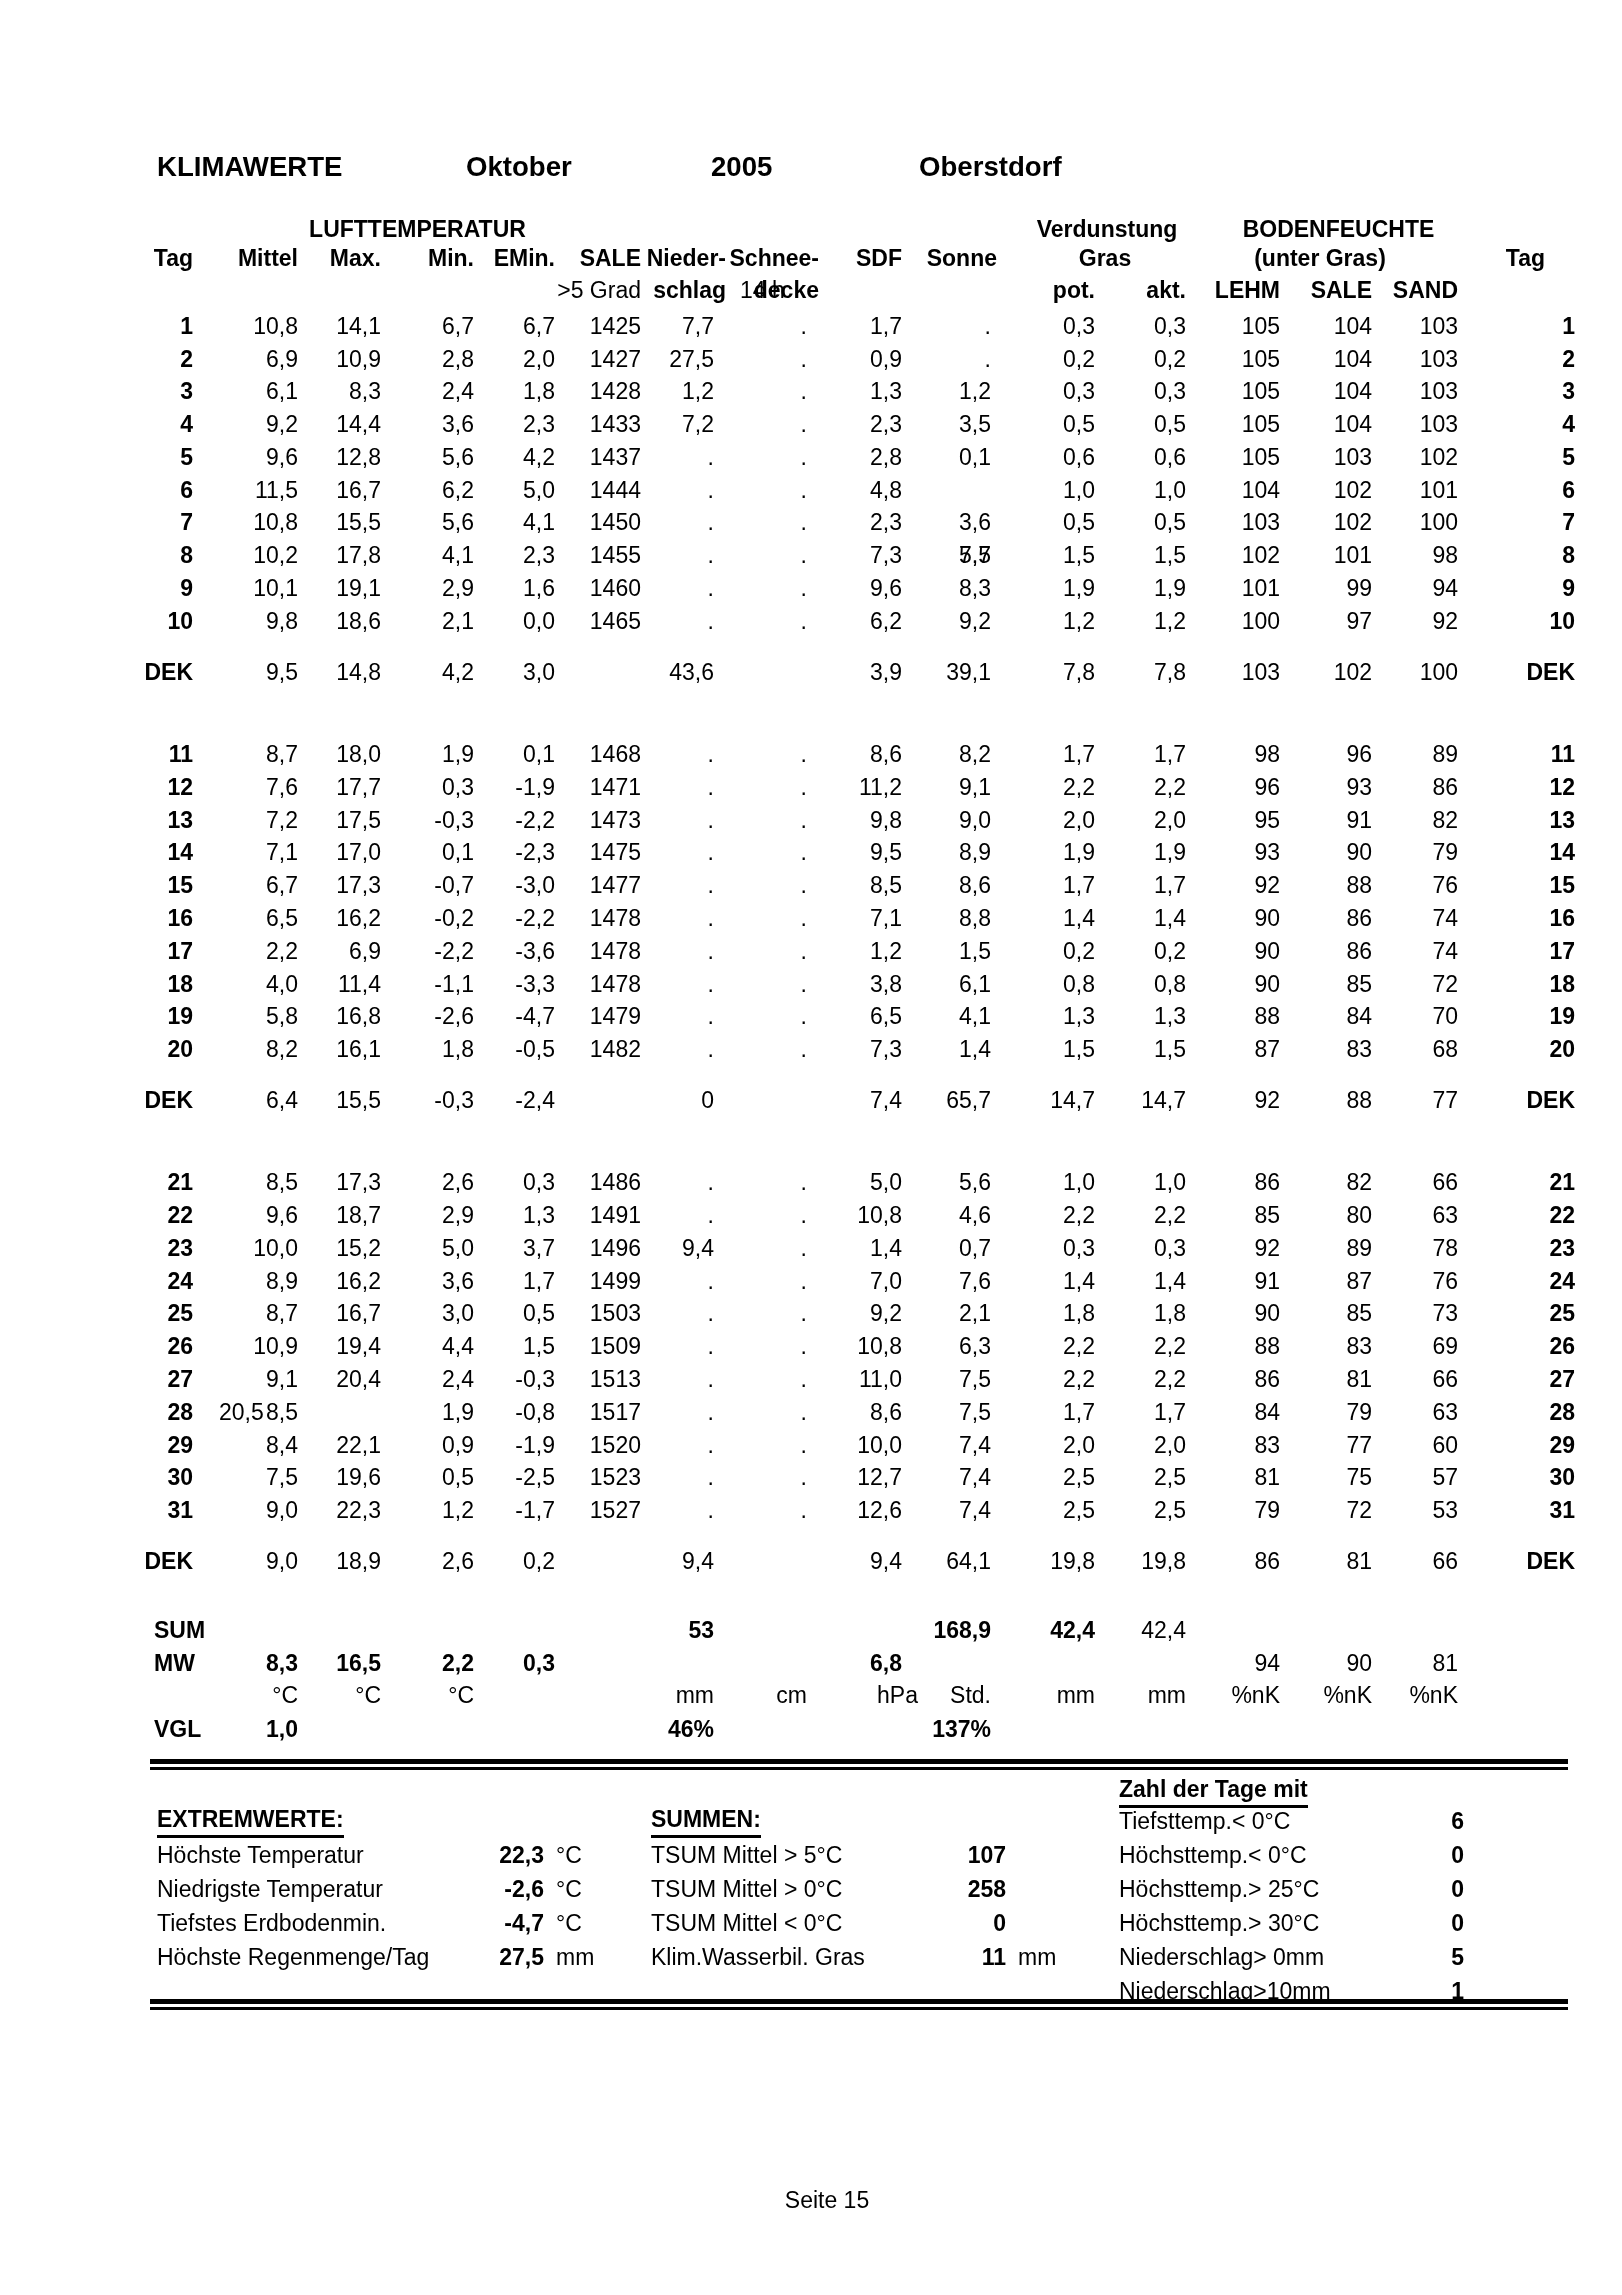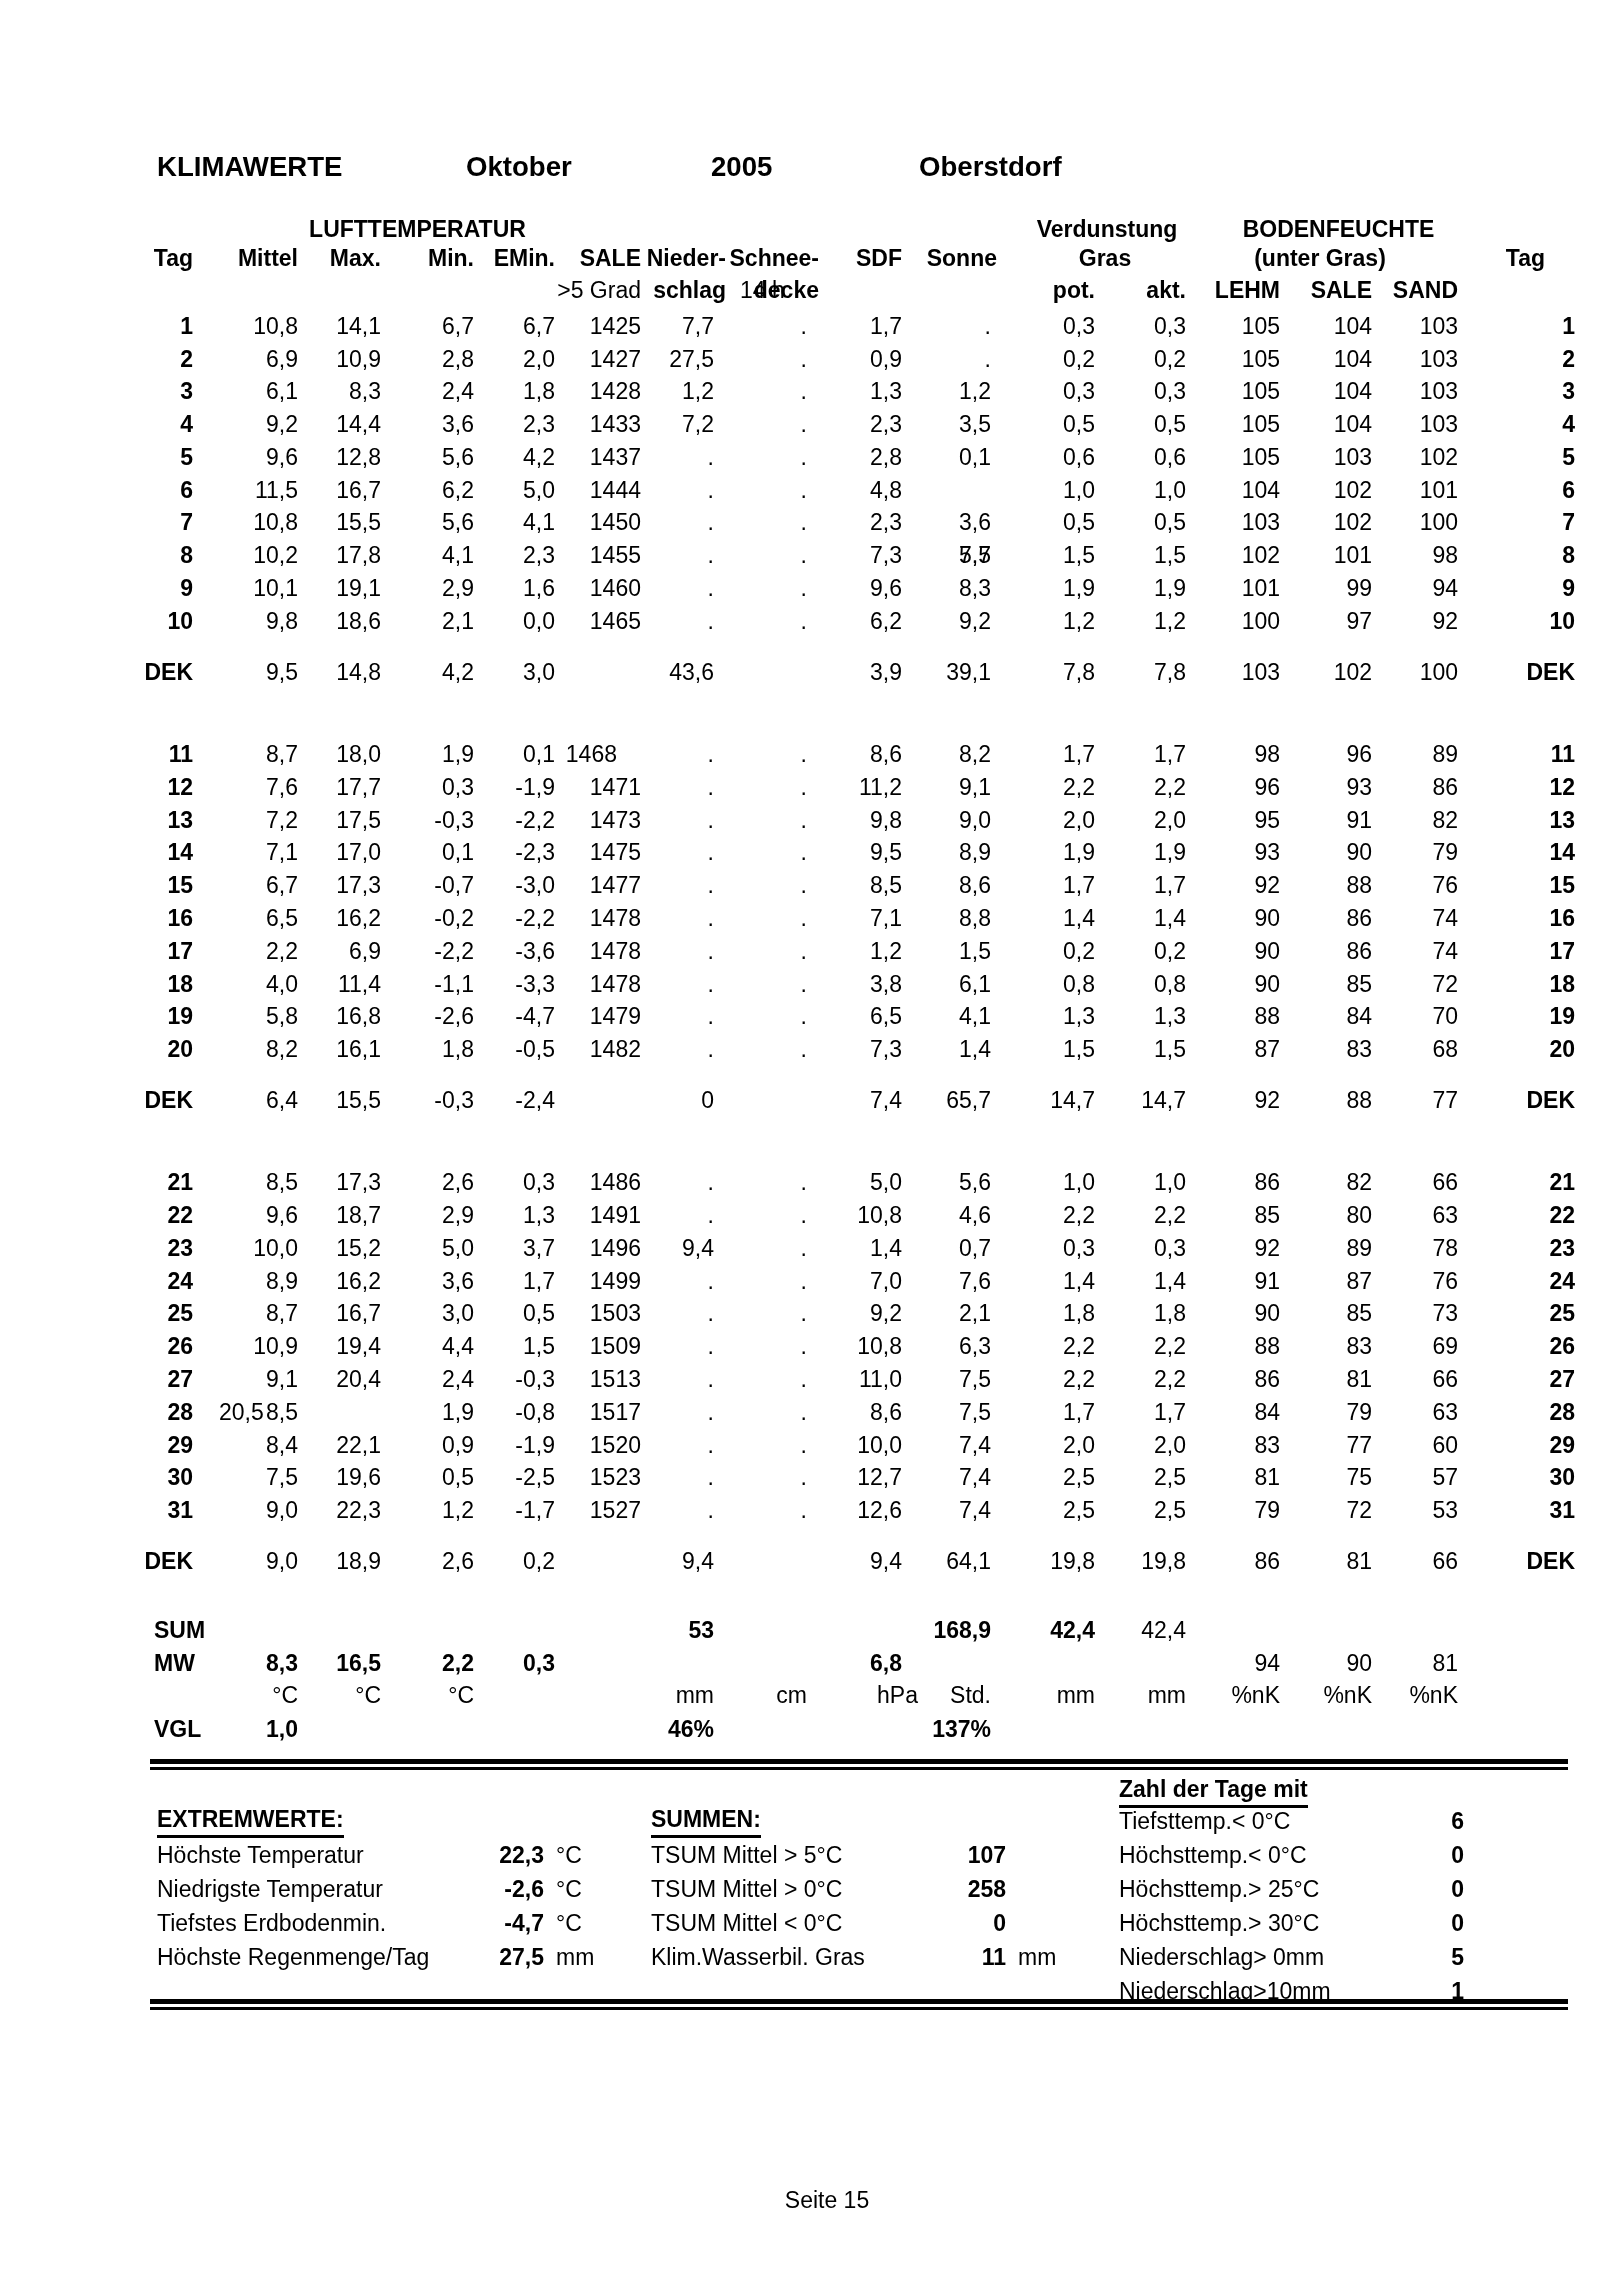--- a/index.html
+++ b/index.html
@@ -220,21 +220,21 @@
     <span class="cell" style="left: 1024px; width: 162px; top: 656px; text-align: right;">7,8</span>
     <span class="cell" style="left: 1118px; width: 162px; top: 656px; text-align: right;">103</span>
     <span class="cell" style="left: 1210px; width: 162px; top: 656px; text-align: right;">102</span>
     <span class="cell" style="left: 1296px; width: 162px; top: 656px; text-align: right;">100</span>
     <span class="cell b" style="left: 1413px; width: 162px; top: 656px; text-align: right;">DEK</span>
     <span class="cell b" style="left: 31px; width: 162px; top: 738px; text-align: right;">11</span>
     <span class="cell" style="left: 136px; width: 162px; top: 738px; text-align: right;">8,7</span>
     <span class="cell" style="left: 219px; width: 162px; top: 738px; text-align: right;">18,0</span>
     <span class="cell" style="left: 312px; width: 162px; top: 738px; text-align: right;">1,9</span>
     <span class="cell" style="left: 393px; width: 162px; top: 738px; text-align: right;">0,1</span>
-    <span class="cell" style="left: 455px; width: 162px; top: 738px; text-align: right;">1468</span>
+    <span class="cell" style="left: 479px; width: 162px; top: 738px; text-align: right;">1468</span>
     <span class="cell" style="left: 552px; width: 162px; top: 738px; text-align: right;">.</span>
     <span class="cell" style="left: 645px; width: 162px; top: 738px; text-align: right;">.</span>
     <span class="cell" style="left: 740px; width: 162px; top: 738px; text-align: right;">8,6</span>
     <span class="cell" style="left: 829px; width: 162px; top: 738px; text-align: right;">8,2</span>
     <span class="cell" style="left: 933px; width: 162px; top: 738px; text-align: right;">1,7</span>
     <span class="cell" style="left: 1024px; width: 162px; top: 738px; text-align: right;">1,7</span>
     <span class="cell" style="left: 1118px; width: 162px; top: 738px; text-align: right;">98</span>
     <span class="cell" style="left: 1210px; width: 162px; top: 738px; text-align: right;">96</span>
     <span class="cell" style="left: 1296px; width: 162px; top: 738px; text-align: right;">89</span>
     <span class="cell b" style="left: 1413px; width: 162px; top: 738px; text-align: right;">11</span>

